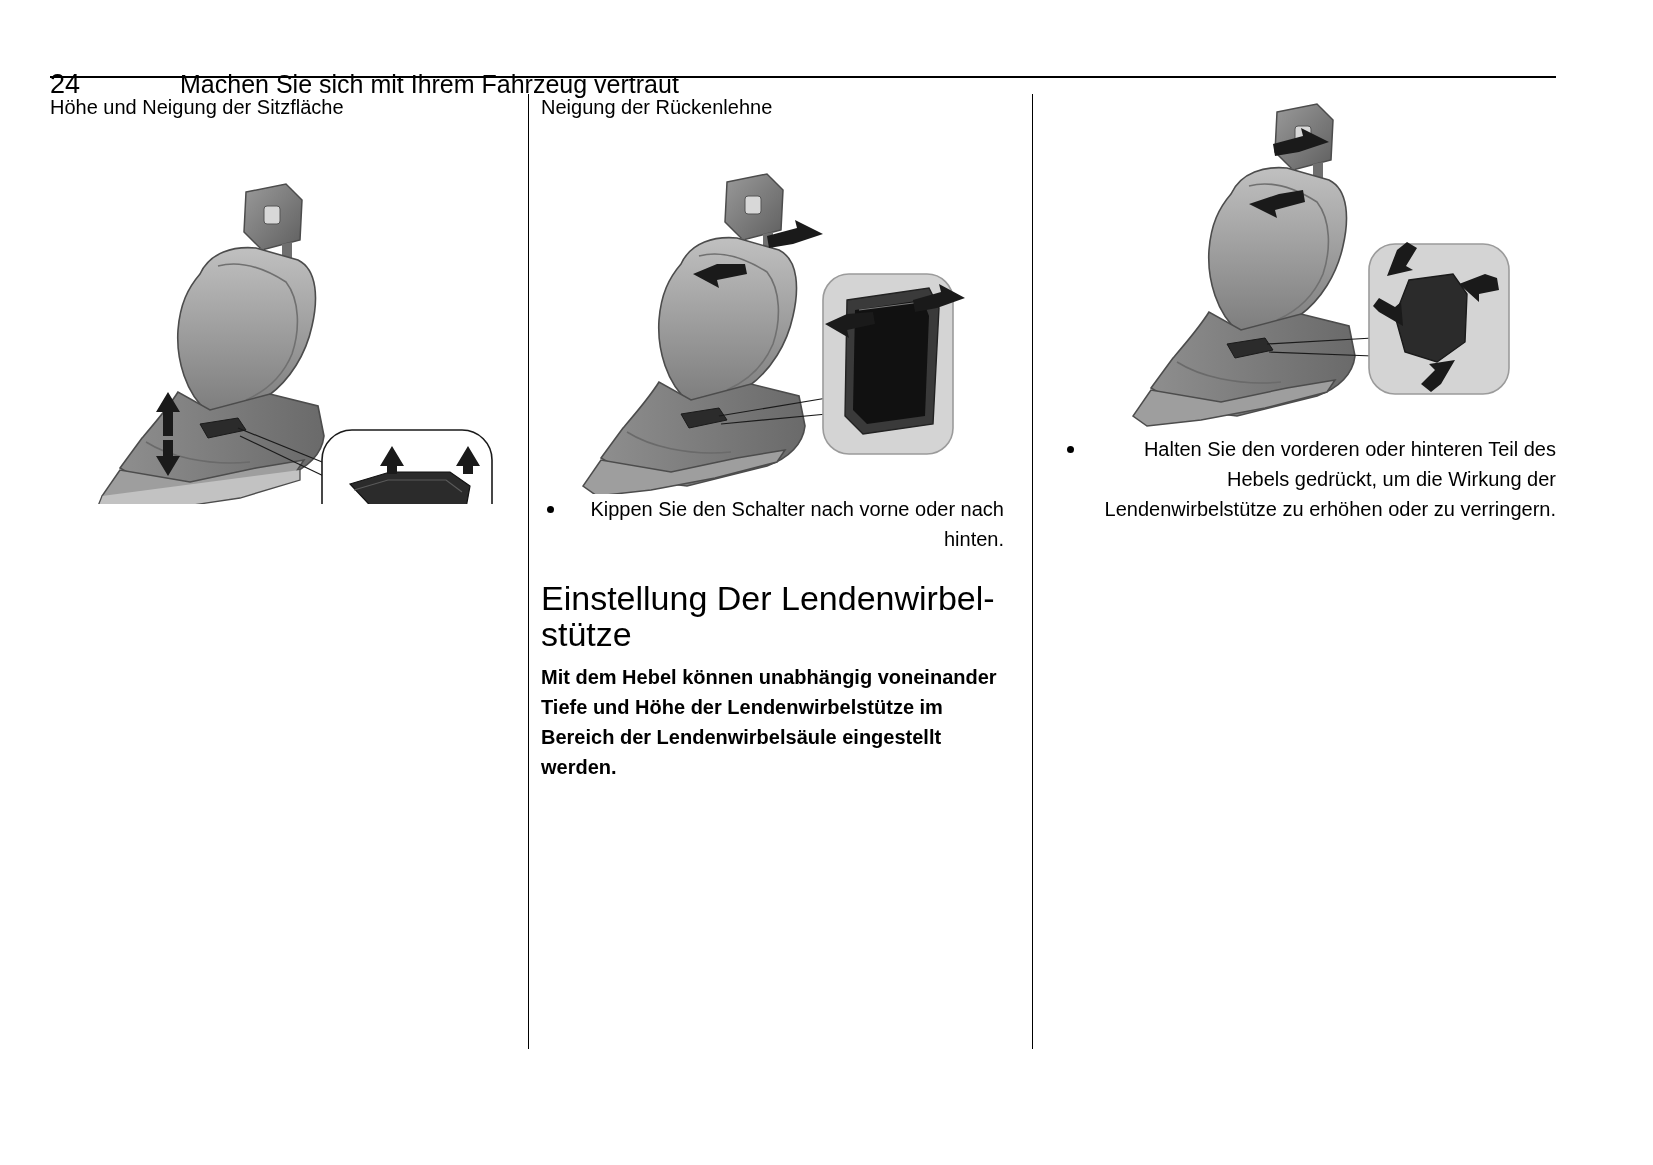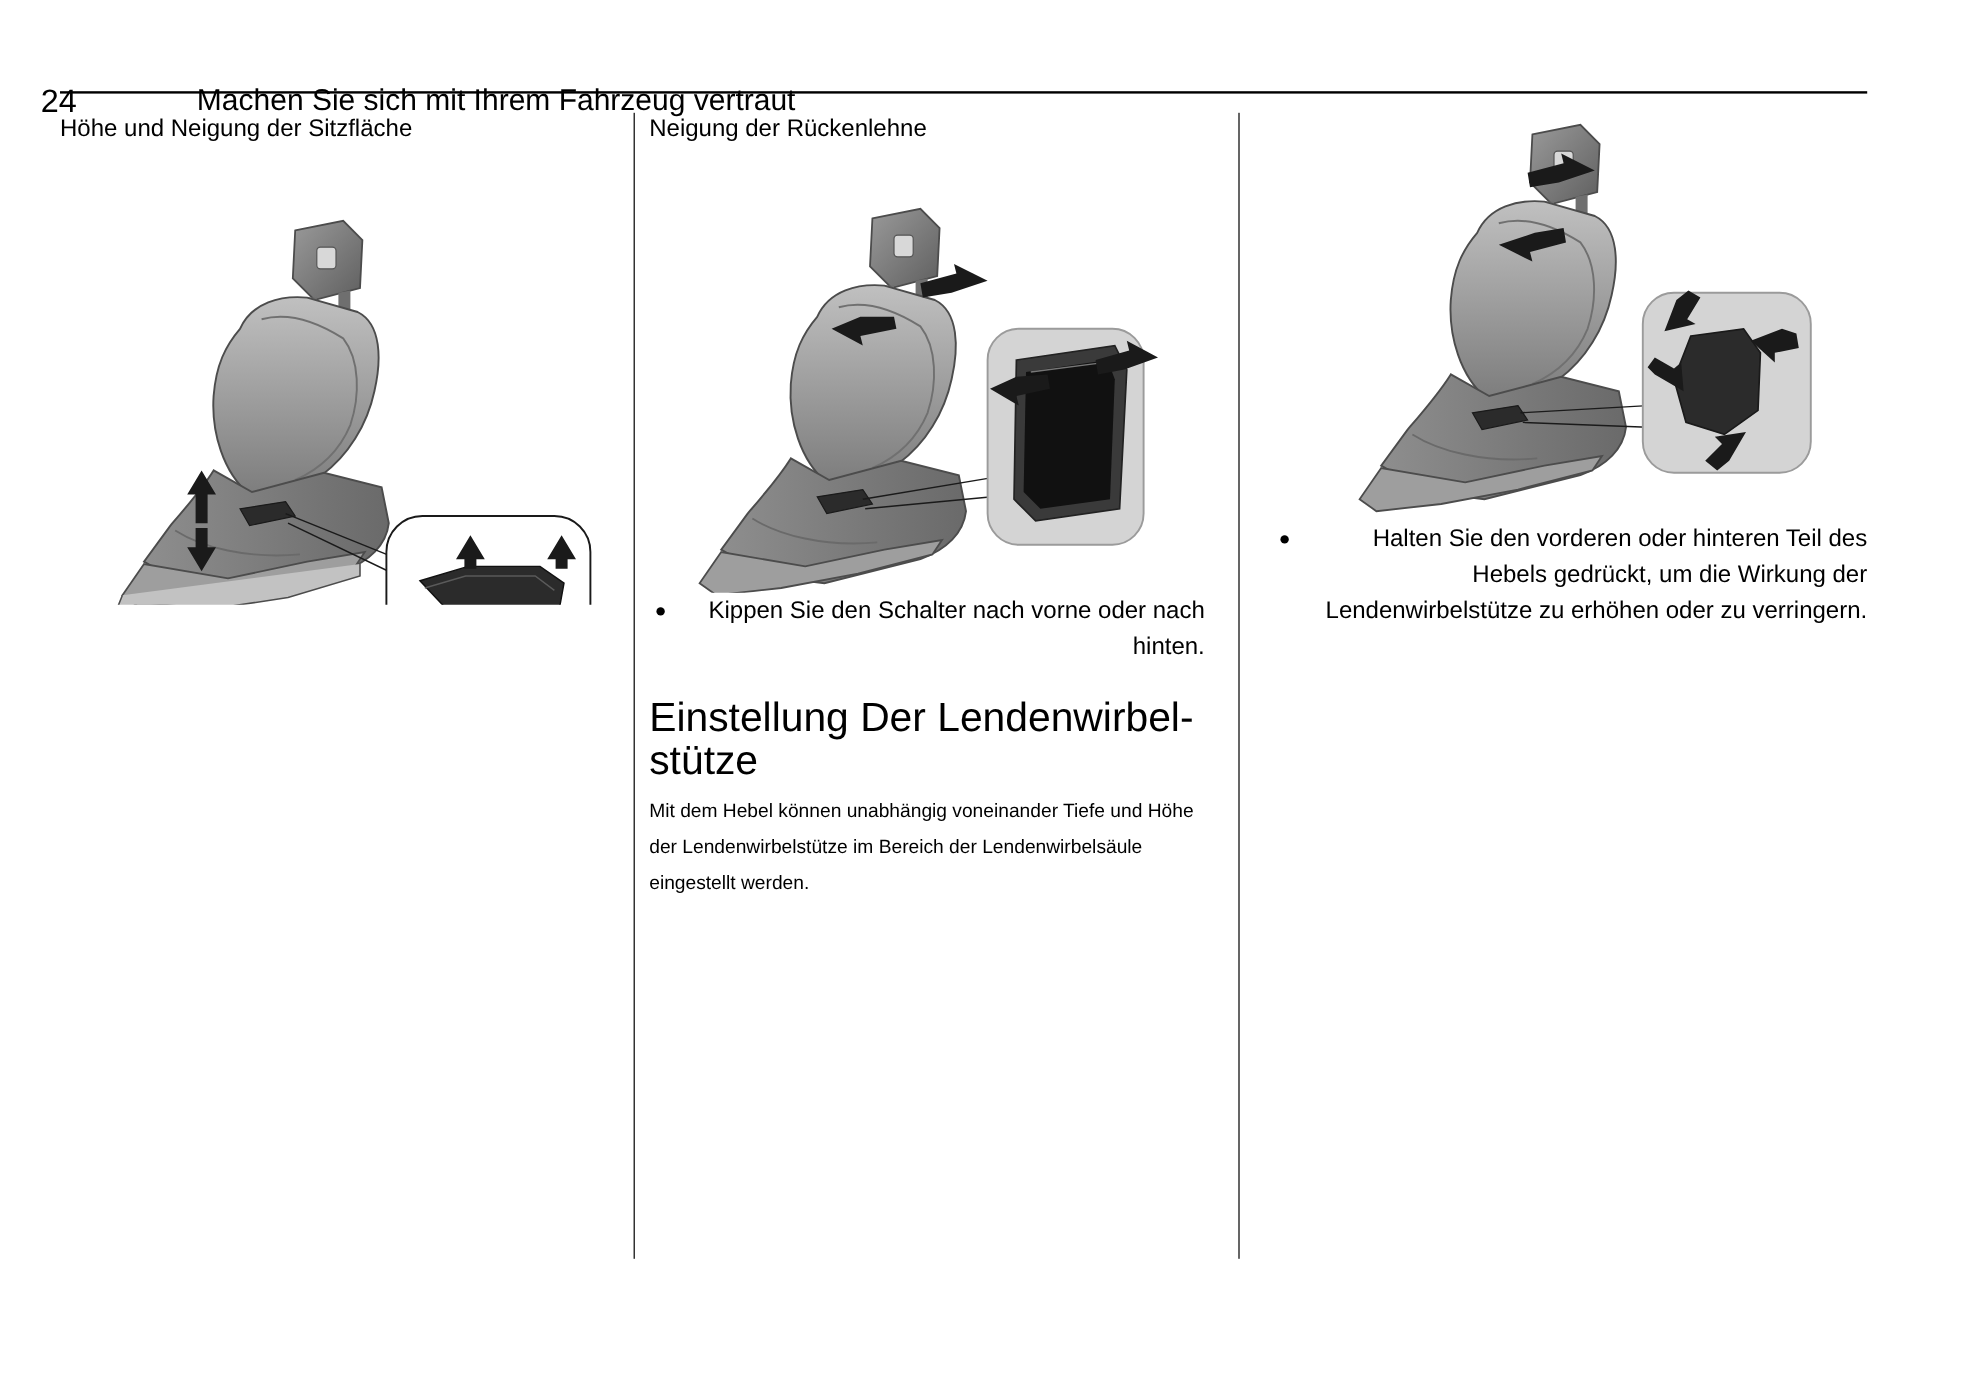--- a/index.html
+++ b/index.html
@@ -17,21 +17,21 @@
   .page {
     position: relative;
     width: 1653px;
     height: 1165px;
     box-sizing: border-box;
     padding: 0;
   }
   
   .page-header {
     position: absolute;
-    left: 34px;
+    left: 50px;
     top: 34px;
     width: 1504px;
     display: flex;
     align-items: flex-end;
   }
   .page-number {
     font-size: 27px;
     line-height: 30px;
     margin-right: 100px;
   }
@@ -77,23 +77,24 @@
     margin: 26px 0 10px 0;
     font-weight: normal;
   }
   .sub-heading {
     font-size: 20px;
     line-height: 26px;
     margin: 4px 0 0 0;
     font-weight: normal;
   }
   .body-text {
-    font-size: 16px;
+    font-size: 20px;
     line-height: 30px;
     margin: 0;
+    font-weight: bold;
   }
   ul.bullets {
     list-style: none;
     margin: 0;
     padding: 0;
     text-align: right;
   }
   ul.bullets li {
     position: relative;
     font-size: 20px;

